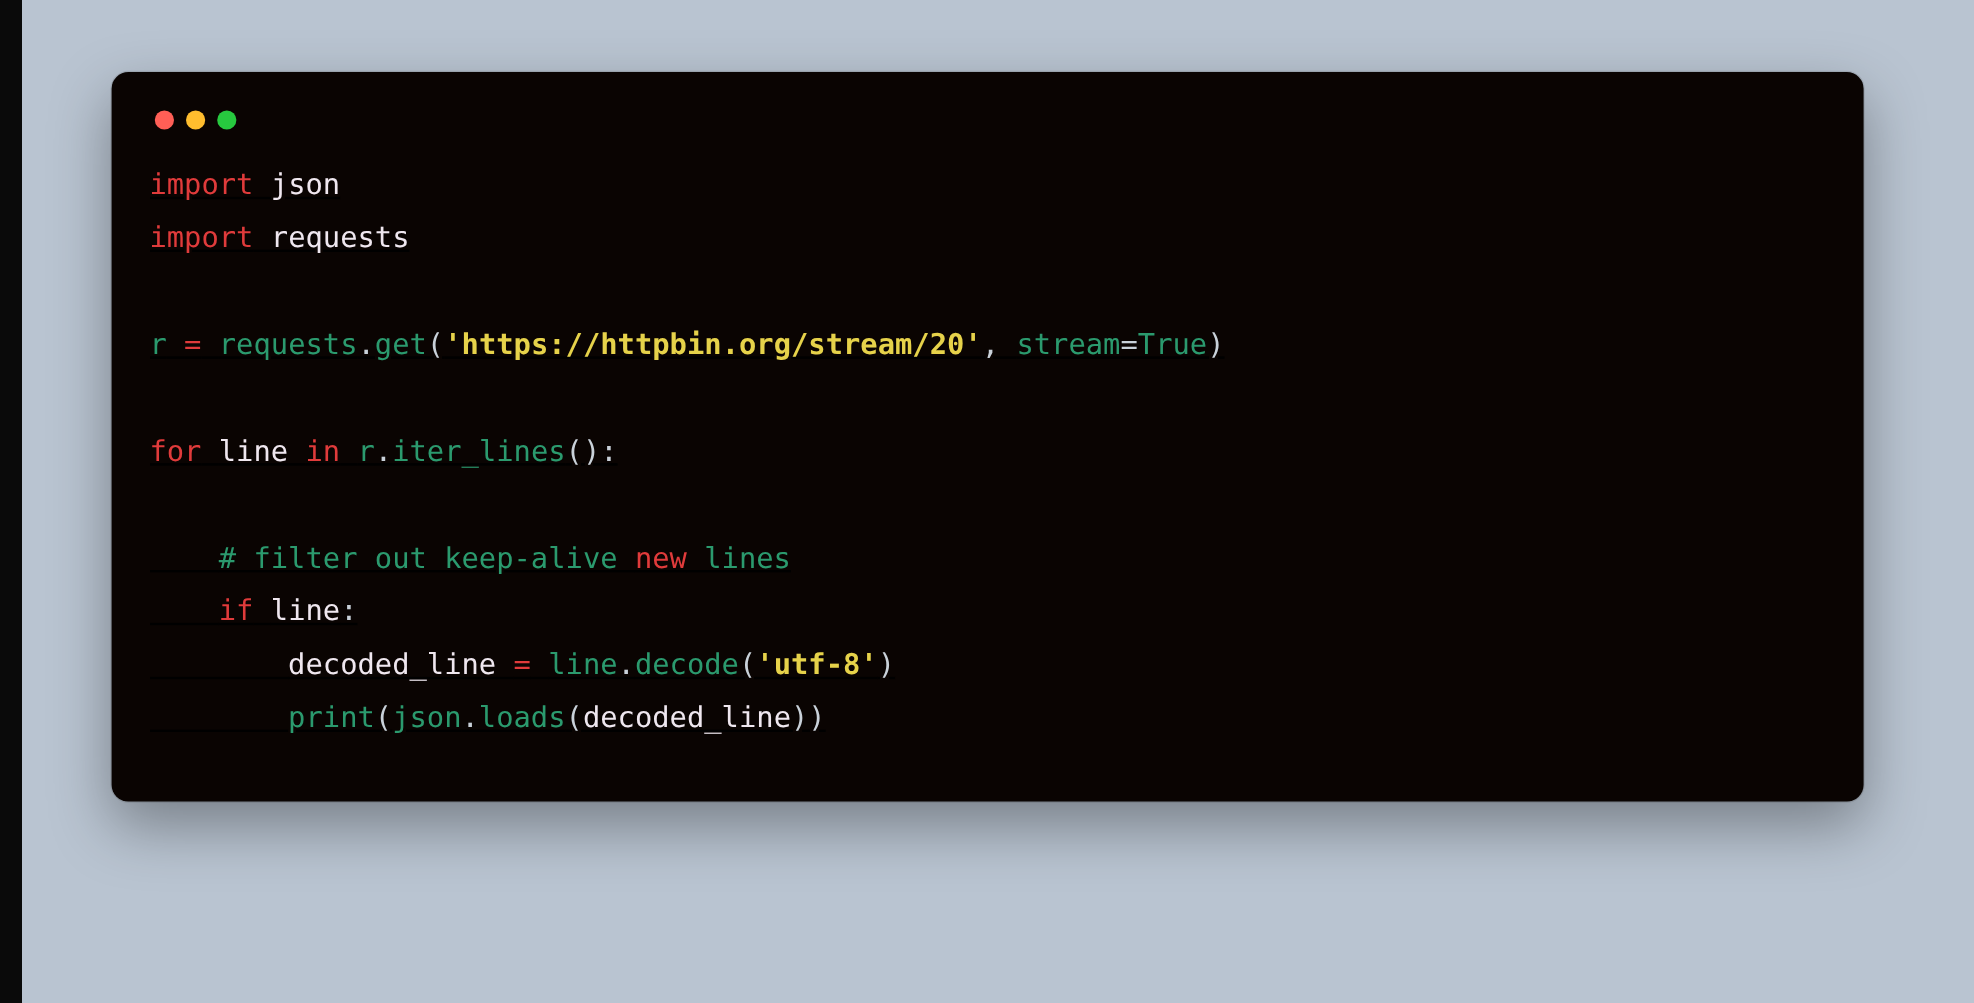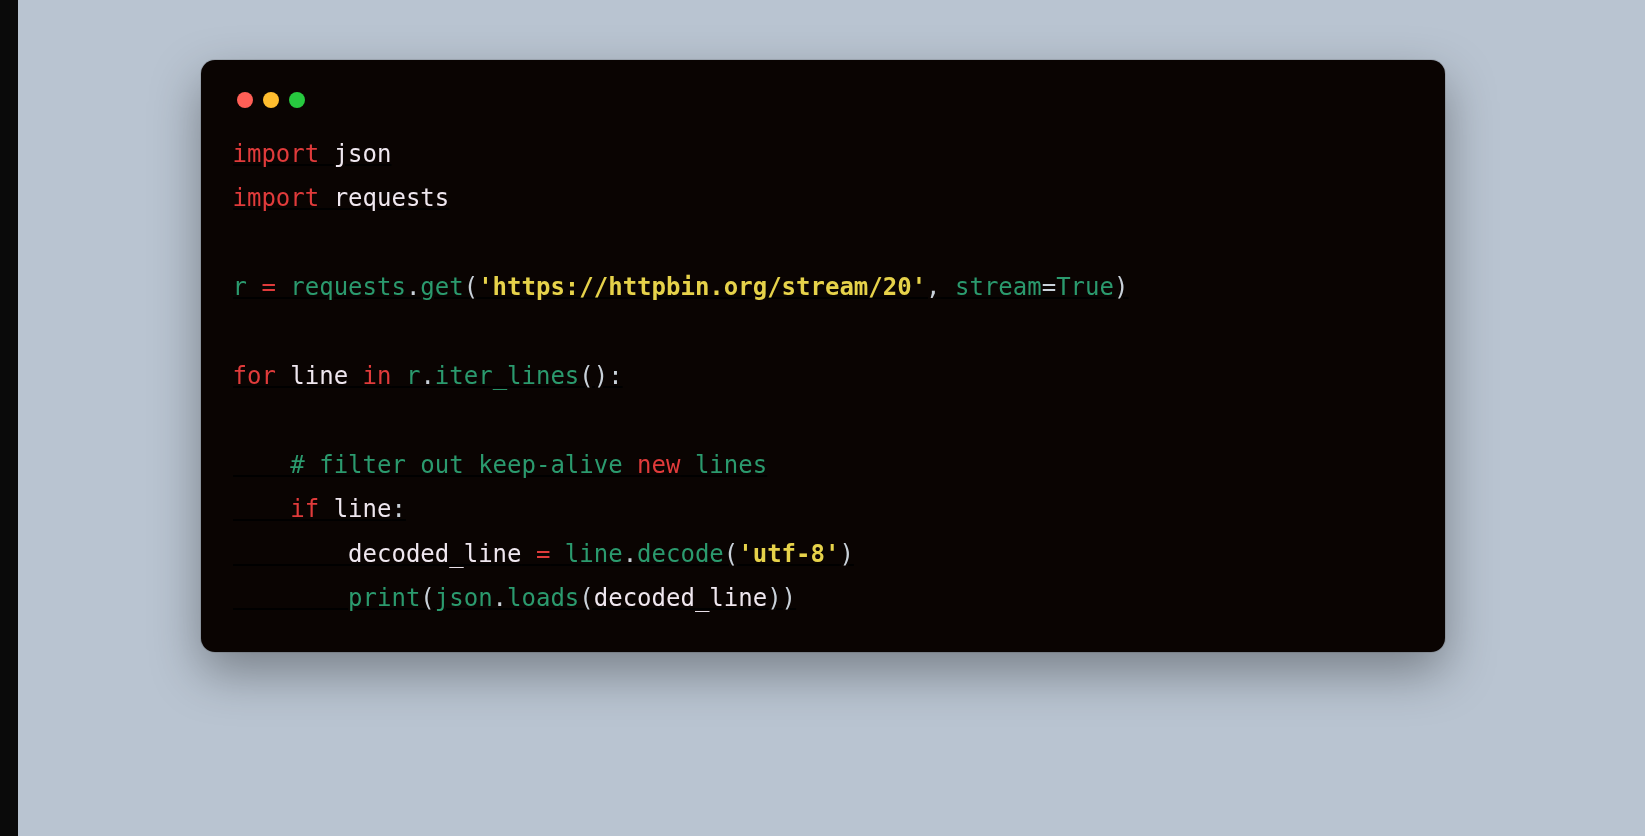--- a/index.html
+++ b/index.html
@@ -14,24 +14,24 @@
   }
   .left-stripe {
     position: fixed;
     left: 0; top: 0; bottom: 0;
     width: 18px;
     background: #0a0a0a;
   }
   .window {
     background: #0a0402;
     border-radius: 14px;
-    width: 1244px;
+    width: 1460px;
     max-width: 100%;
     box-shadow: 0 20px 50px rgba(0,0,0,0.35), 0 0 0 1px rgba(0,0,0,0.1);
-    padding: 28px 32px 32px 32px;
+    padding: 28px 32px 48px 32px;
     text-decoration: underline;
   }
   .titlebar {
     display: flex;
     gap: 10px;
     padding: 4px 0 24px 4px;
   }
   .dot {
     width: 16px; height: 16px; border-radius: 50%;
   }

